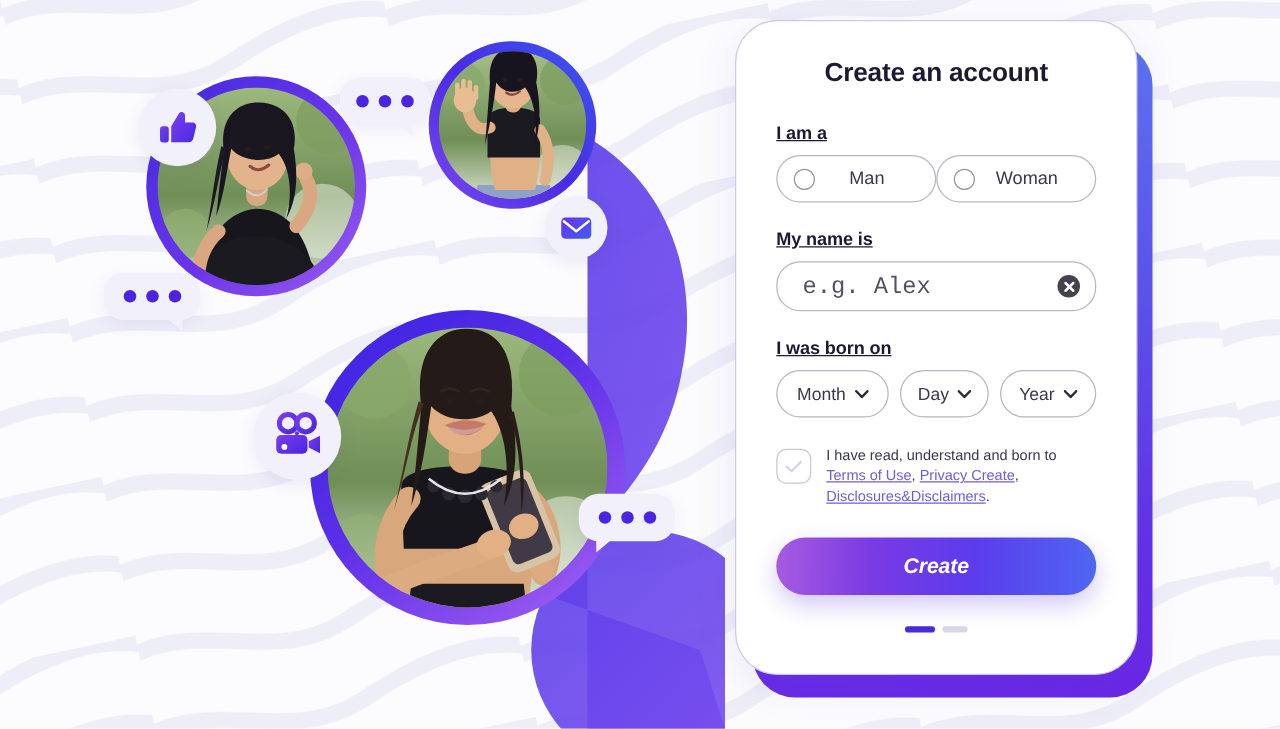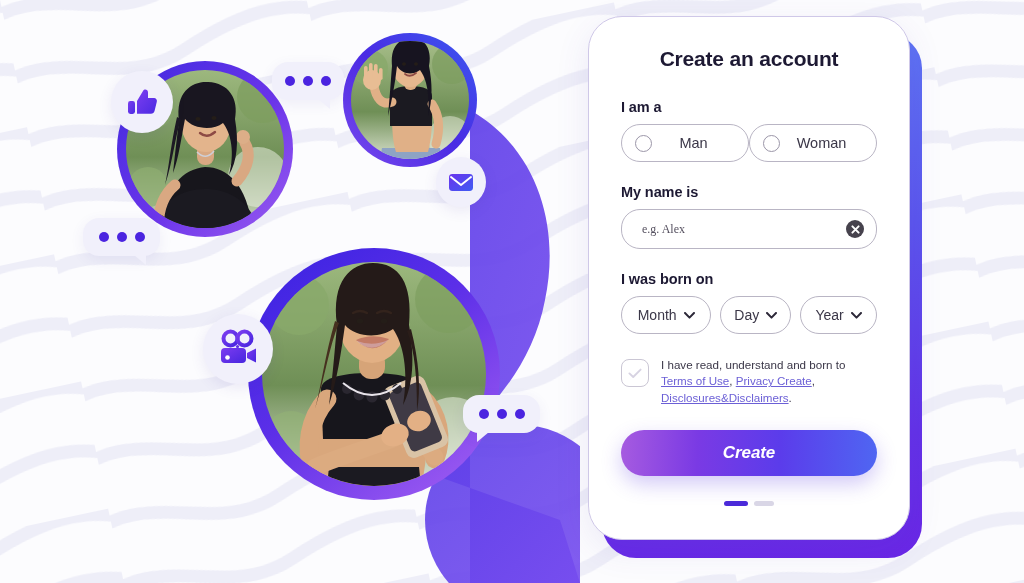--- a/index.html
+++ b/index.html
@@ -131,20 +131,21 @@
     text-align: center;
     letter-spacing: -0.2px;
   }
 
   .field-label {
     font-size: 14.5px;
     font-weight: bold;
     color: #1d1933;
     margin: 22px 0 9px 0;
     letter-spacing: -0.1px;
+    text-decoration: underline;
   }
   .field-label.first { margin-top: 28px; }
 
   .pill-row {
     display: flex;
     gap: 0;
   }
   .radio-pill {
     flex: 1;
     height: 38px;
@@ -178,22 +179,22 @@
     border: 1px solid #b9b5c4;
     border-radius: 19px;
     display: flex;
     align-items: center;
     background: #fff;
   }
   #name-input {
     border: none;
     outline: none;
     background: transparent;
-    font-family: Liberation Serif, serif;
-    font-size: 12px;
+    font-family: Liberation Mono, monospace;
+    font-size: 19px;
     color: #c2410c;
     padding: 0 38px 0 20px;
     width: 100%;
     height: 100%;
     box-sizing: border-box;
   }
   #name-input::placeholder { color: #55505f; opacity: 1; }
   #clear-btn {
     position: absolute;
     right: 12px;

